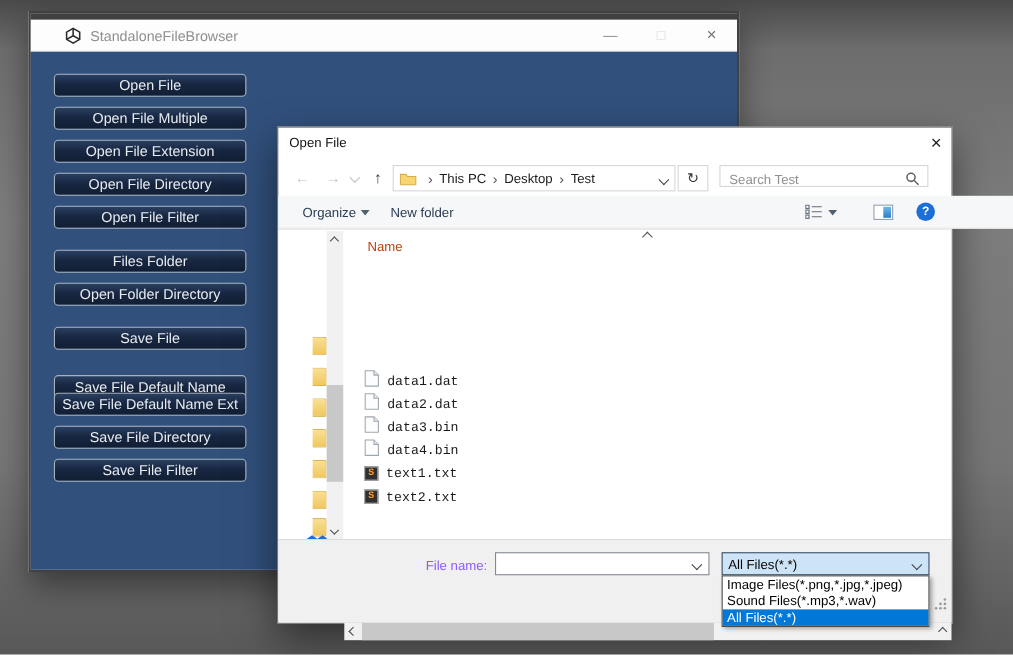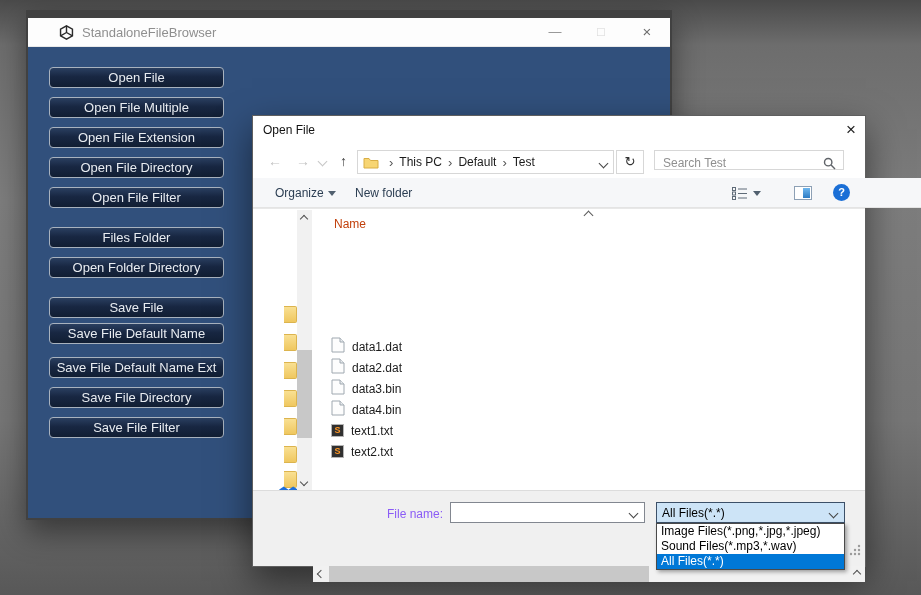--- a/index.html
+++ b/index.html
@@ -79,21 +79,21 @@
   .vs-dn{bottom:6px;width:5px;height:5px;border-right:1.5px solid #505050;border-bottom:1.5px solid #505050;transform:rotate(45deg);}
   .vs-thumb{position:absolute;left:0;top:140px;width:15px;height:88px;background:#c8c8c8;}
 
   .hscroll{left:60px;top:357px;width:552px;height:16px;background:#f1f1f1;}
   .hs-left{position:absolute;left:5px;top:5px;width:5px;height:5px;border-left:1.5px solid #505050;border-bottom:1.5px solid #505050;transform:rotate(45deg);}
   .hs-right{position:absolute;right:5px;top:5px;width:5px;height:5px;border-right:1.5px solid #505050;border-top:1.5px solid #505050;transform:rotate(-45deg);}
   .hs-thumb{position:absolute;left:16px;top:0;width:320px;height:16px;background:#c8c8c8;}
 
   .col-header{position:absolute;left:81px;top:8px;font-size:12px;color:#c2410c;}
   .sort-asc{position:absolute;left:332px;top:3px;width:6px;height:6px;border-left:1.5px solid #5a5a5a;border-top:1.5px solid #5a5a5a;transform:rotate(45deg);}
-  .frow{position:absolute;left:78px;height:19px;display:flex;align-items:center;}
+  .frow{position:absolute;left:78px;height:19px;display:flex;align-items:center;font-family:Liberation Mono, monospace;}
   .fname{font-size:12px;color:#1b1b1b;margin-left:7px;}
   .sub-ic{width:13px;height:13px;border:1px solid #b5b5b5;background:#303030;box-sizing:border-box;
           color:#ff9724;font-size:9px;font-weight:bold;text-align:center;line-height:11px;}
 
   .footer{left:0;top:374px;width:612px;height:76px;background:#f0f0f0;border-top:1px solid #dcdcdc;box-sizing:border-box;}
   .fn-label{position:absolute;left:128px;top:16px;width:62px;text-align:right;font-size:12px;color:#8b5cf6;}
   .fn-combo{position:absolute;left:197px;top:11px;width:195px;height:21px;background:#fff;border:1px solid #828790;box-sizing:border-box;}
   .fn-combo input{position:absolute;left:3px;top:2px;width:170px;height:15px;border:none;outline:none;font-size:12px;font-family:inherit;background:transparent;}
   .combo-chev{position:absolute;right:7px;top:7px;}
   .ft-combo{position:absolute;left:403px;top:11px;width:189px;height:21px;background:#cde4f7;border:1px solid #3c5068;box-sizing:border-box;}
@@ -125,21 +125,21 @@
   </div>
   <div class="u-content">
     <div class="ubtn" style="top:20px">Open File</div>
     <div class="ubtn" style="top:50px">Open File Multiple</div>
     <div class="ubtn" style="top:80px">Open File Extension</div>
     <div class="ubtn" style="top:110px">Open File Directory</div>
     <div class="ubtn" style="top:140px">Open File Filter</div>
     <div class="ubtn" style="top:180px">Files Folder</div>
     <div class="ubtn" style="top:210px">Open Folder Directory</div>
     <div class="ubtn" style="top:250px">Save File</div>
-    <div class="ubtn" style="top:276px">Save File Default Name</div>
+    <div class="ubtn" style="top:294px">Save File Default Name</div>
     <div class="ubtn" style="top:310px">Save File Default Name Ext</div>
     <div class="ubtn" style="top:340px">Save File Directory</div>
     <div class="ubtn" style="top:370px">Save File Filter</div>
   </div>
 </div>
 
 <div id="dlg" class="abs">
   <span class="abs d-title">Open File</span>
   <span class="abs d-close">×</span>
 
@@ -151,21 +151,21 @@
 
     <div class="abs addrbox">
       <span class="addr-folder">
         <svg width="16" height="13">
             <path d="M1 2.5 h5 l1.5 2 H15 V12 H1 Z" fill="#f7d573" stroke="#d9ae45" stroke-width="1"></path>
           </svg>
       </span>
       <span class="bc-sep">›</span>
       <span class="bc-item">This PC</span>
       <span class="bc-sep">›</span>
-      <span class="bc-item">Default</span>
+      <span class="bc-item">Desktop</span>
       <span class="bc-sep">›</span>
       <span class="bc-item">Test</span>
       <span class="chev addr-chev"></span>
     </div>
     <div class="abs refreshbox">
       <span>↻</span>
     </div>
     <div class="abs searchbox">
       <input type="text" placeholder="Search Test" style="">
       <span class="search-ic">

